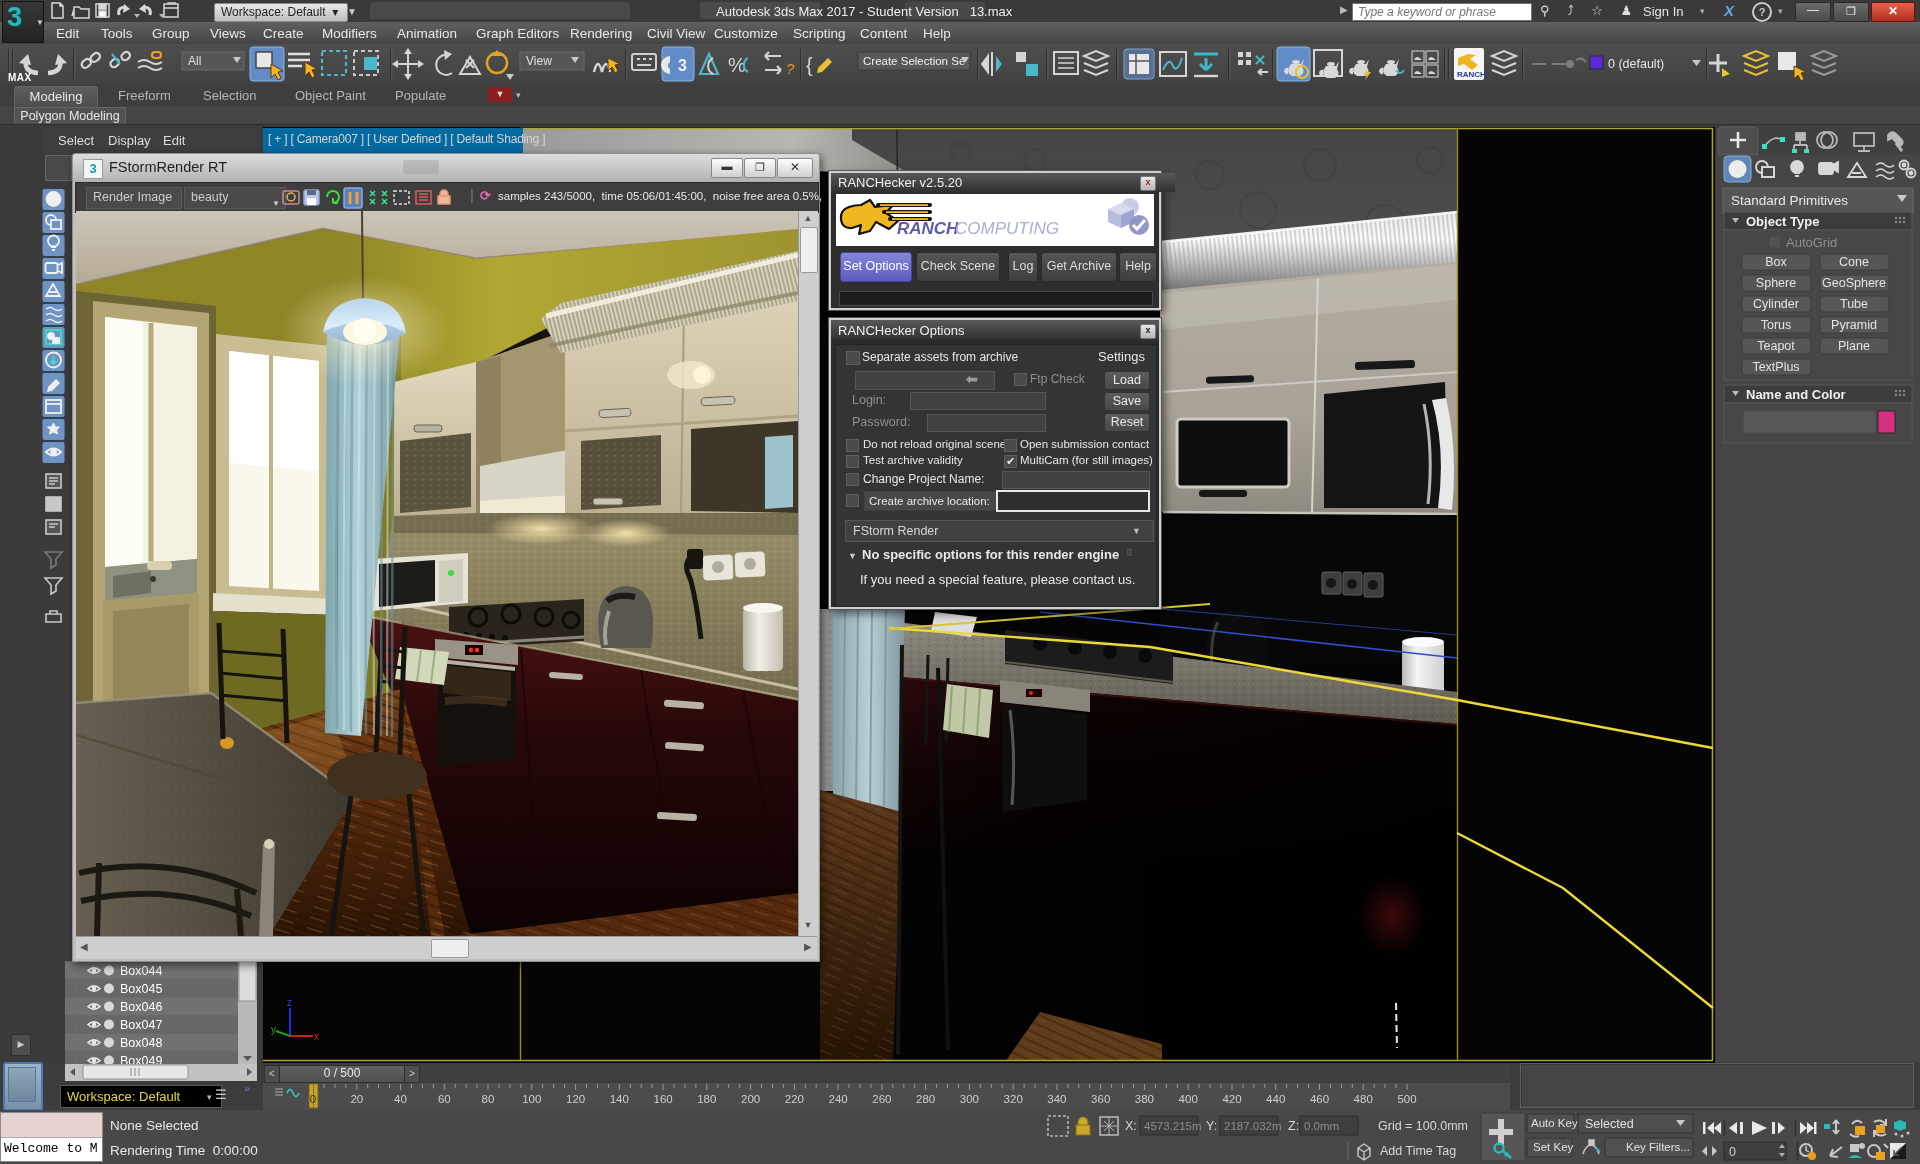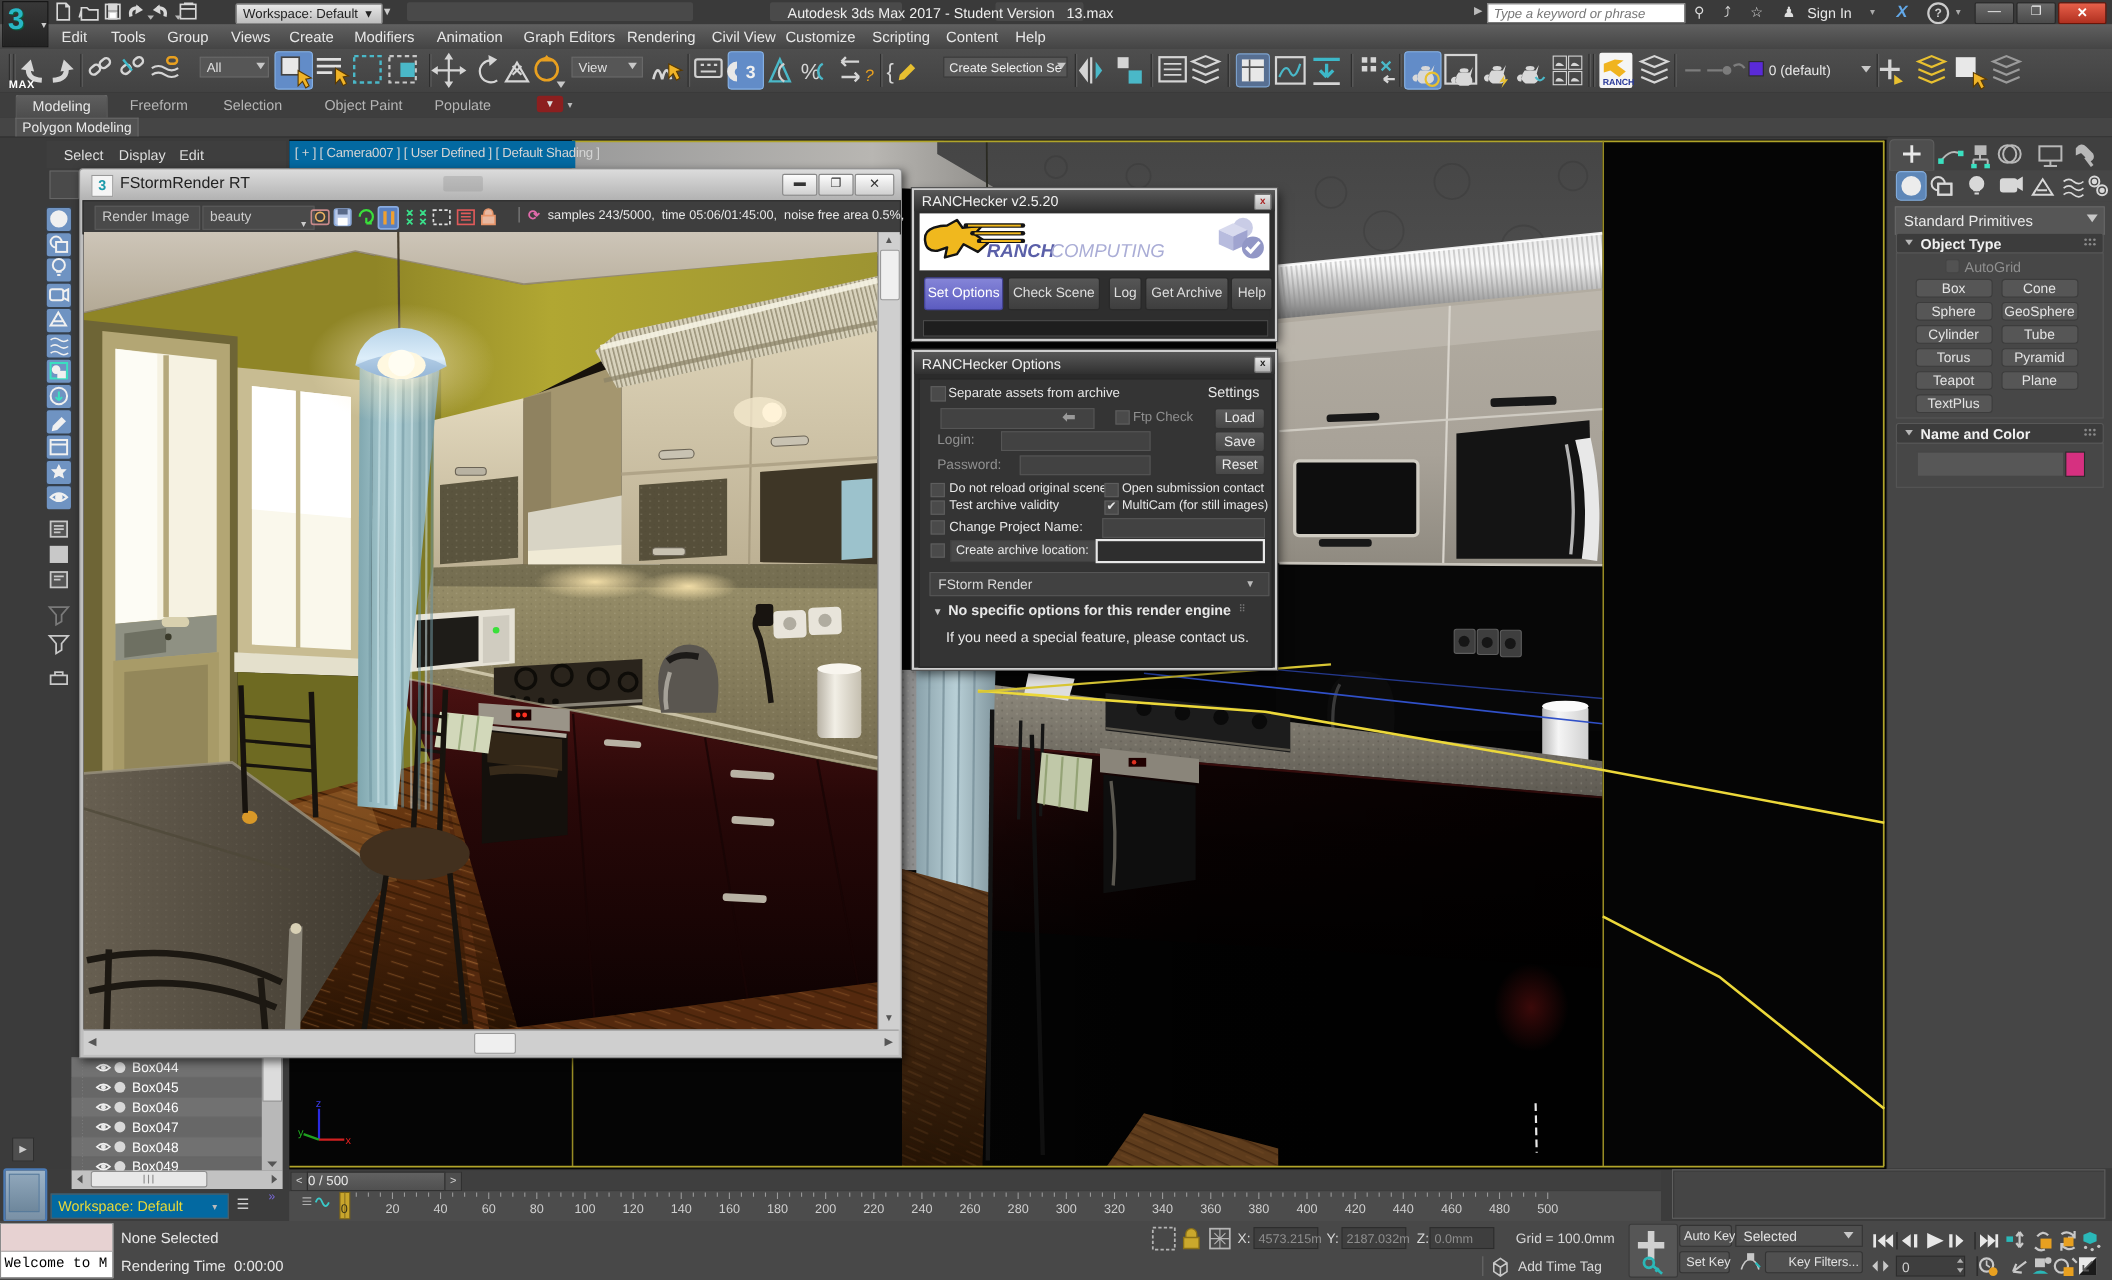--- a/index.html
+++ b/index.html
@@ -726,30 +726,30 @@
         <path d="M66,107 v8 M70,107 v8 M74,107 v8"></path>
       </g>
 </svg>
 </div>
 
 <div class="a" style="left:11px;top:1034px;width:18px;height:20px;background:#4e4e4e;border:1px solid #2e2e2e;color:#ccc;font-size:9px;text-align:center;line-height:19px;">▶</div>
 <div class="a" style="left:3px;top:1062px;width:36px;height:45px;background:linear-gradient(#9db4c8,#7990a5);border:2px solid #4a7ab5;border-radius:3px;">
   <div class="a" style="left:3px;top:3px;width:26px;height:33px;background:linear-gradient(#8fa6ba,#6e879c);border:1px solid #55789a;"></div>
 </div>
 
-<div class="a" style="left:46px;top:1085px;width:160px;height:21px;background:#0369a1;border:1px solid #5a5a5a;">
+<div class="a" style="left:60px;top:1085px;width:160px;height:21px;background:#000000;border:1px solid #5a5a5a;">
   <div class="a" style="left:6px;top:3px;color:#e8d838;font-size:13px;">Workspace: Default</div>
   <div class="a" style="left:146px;top:6px;color:#bbb;font-size:9px;">▾</div>
 </div>
 <div class="a" style="left:215px;top:1087px;color:#ccc;font-size:13px;">☰</div>
 <div class="a" style="left:244px;top:1082px;color:#7a6adc;font-size:11px;">»</div>
 
 <div class="a" id="timeslider" style="left:263px;top:1064px;width:1247px;height:18px;background:#3f3f3f;">
   <div class="a" style="left:1px;top:1px;width:14px;height:16px;background:#4e4e4e;border:1px solid #303030;color:#ccc;font-size:10px;text-align:center;line-height:15px;">&lt;</div>
-  <div class="a" style="left:16px;top:1px;width:124px;height:16px;background:linear-gradient(#616161,#505050);border:1px solid #2e2e2e;color:#e8e8e8;font-size:12px;line-height:15px;">0 / 500</div>
+  <div class="a" style="left:16px;top:1px;width:124px;height:16px;background:linear-gradient(#616161,#505050);border:1px solid #2e2e2e;color:#e8e8e8;font-size:12px;text-align:center;line-height:15px;">0 / 500</div>
   <div class="a" style="left:141px;top:1px;width:14px;height:16px;background:#4e4e4e;border:1px solid #303030;color:#ccc;font-size:10px;text-align:center;line-height:15px;">&gt;</div>
 </div>
 
 <div class="a" id="trackbar" style="left:263px;top:1083px;width:1247px;height:27px;background:#4c4c4c;">
 <svg width="1247" height="27" viewBox="0 0 1247 27">
   <rect width="1247" height="27" fill="#4c4c4c"></rect>
   <g stroke="#8a8a8a" stroke-width="1">
     <path d="M12,6 h8 M12,9 h8 M12,12 h8" stroke="#b0b0b0"></path>
   </g>
   <path d="M24,10 q3,-7 6,0 q3,7 6,0" stroke="#3ac8c8" stroke-width="1.6" fill="none"></path>
@@ -1306,21 +1306,21 @@
   </div>
 
   <div class="a" style="left:3px;top:782px;width:741px;height:22px;background:#cfcfcf;border-top:1px solid #999;">
     <div class="a" style="left:4px;top:4px;color:#555;font-size:10px;">◀</div>
     <div class="a" style="left:355px;top:2px;width:36px;height:17px;background:#efefef;border:1px solid #999;border-radius:2px;"></div>
     <div class="a" style="left:728px;top:4px;color:#555;font-size:10px;">▶</div>
   </div>
 </div>
 
 <div class="a" id="ranch1" style="left:829px;top:171px;width:332px;height:139px;background:#2e2e2e;border:2px solid #cfcfcf;outline:1px solid #555;box-shadow:3px 4px 9px rgba(0,0,0,.6);">
-  <div class="a" style="left:0;top:0;width:328px;height:19px;background:linear-gradient(#585858,#303030);">
+  <div class="a" style="left:0;top:0;width:328px;height:19px;background:linear-gradient(#585858,#303030);padding-left:16px;">
     <div class="a" style="left:7px;top:2px;color:#f0f0f0;font-size:13px;">RANCHecker v2.5.20</div>
     <div class="a" style="left:309px;top:3px;width:14px;height:13px;background:linear-gradient(#e8e8e8,#b5b5b5);border:1px solid #777;border-radius:2px;text-align:center;line-height:11px;font-size:9px;color:#a22;font-weight:bold;">x</div>
   </div>
 
   <div class="a" id="ranchlogo" style="left:5px;top:21px;width:318px;height:52px;background:#fff;">
     <svg width="318" height="52" viewBox="0 0 318 52">
       <g>
         <path d="M34,6 l5,7 18,-2 -7,8 12,8 -9,8 -13,-7 -6,9 -11,3 2,-9 -9,3 q-10,1 -11,-9 q-1,-9 8,-12 q6,-2 12,-2 z" fill="#f0b81e" stroke="#141414" stroke-width="2.2" stroke-linejoin="round"></path>
         <g fill="#141414">
           <rect x="40" y="9" width="56" height="4" rx="2"></rect>

